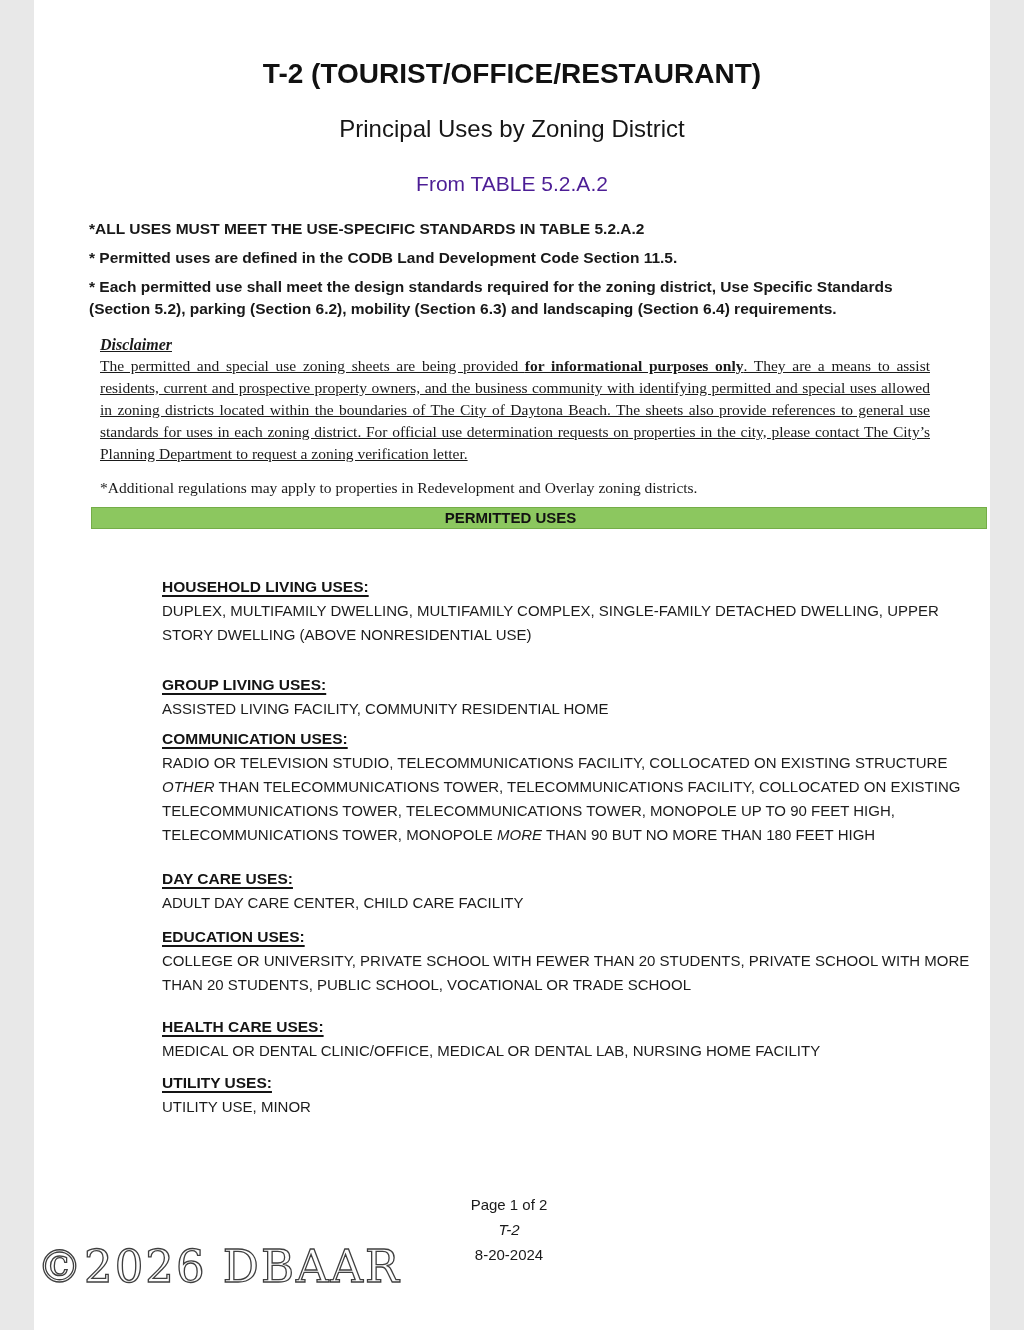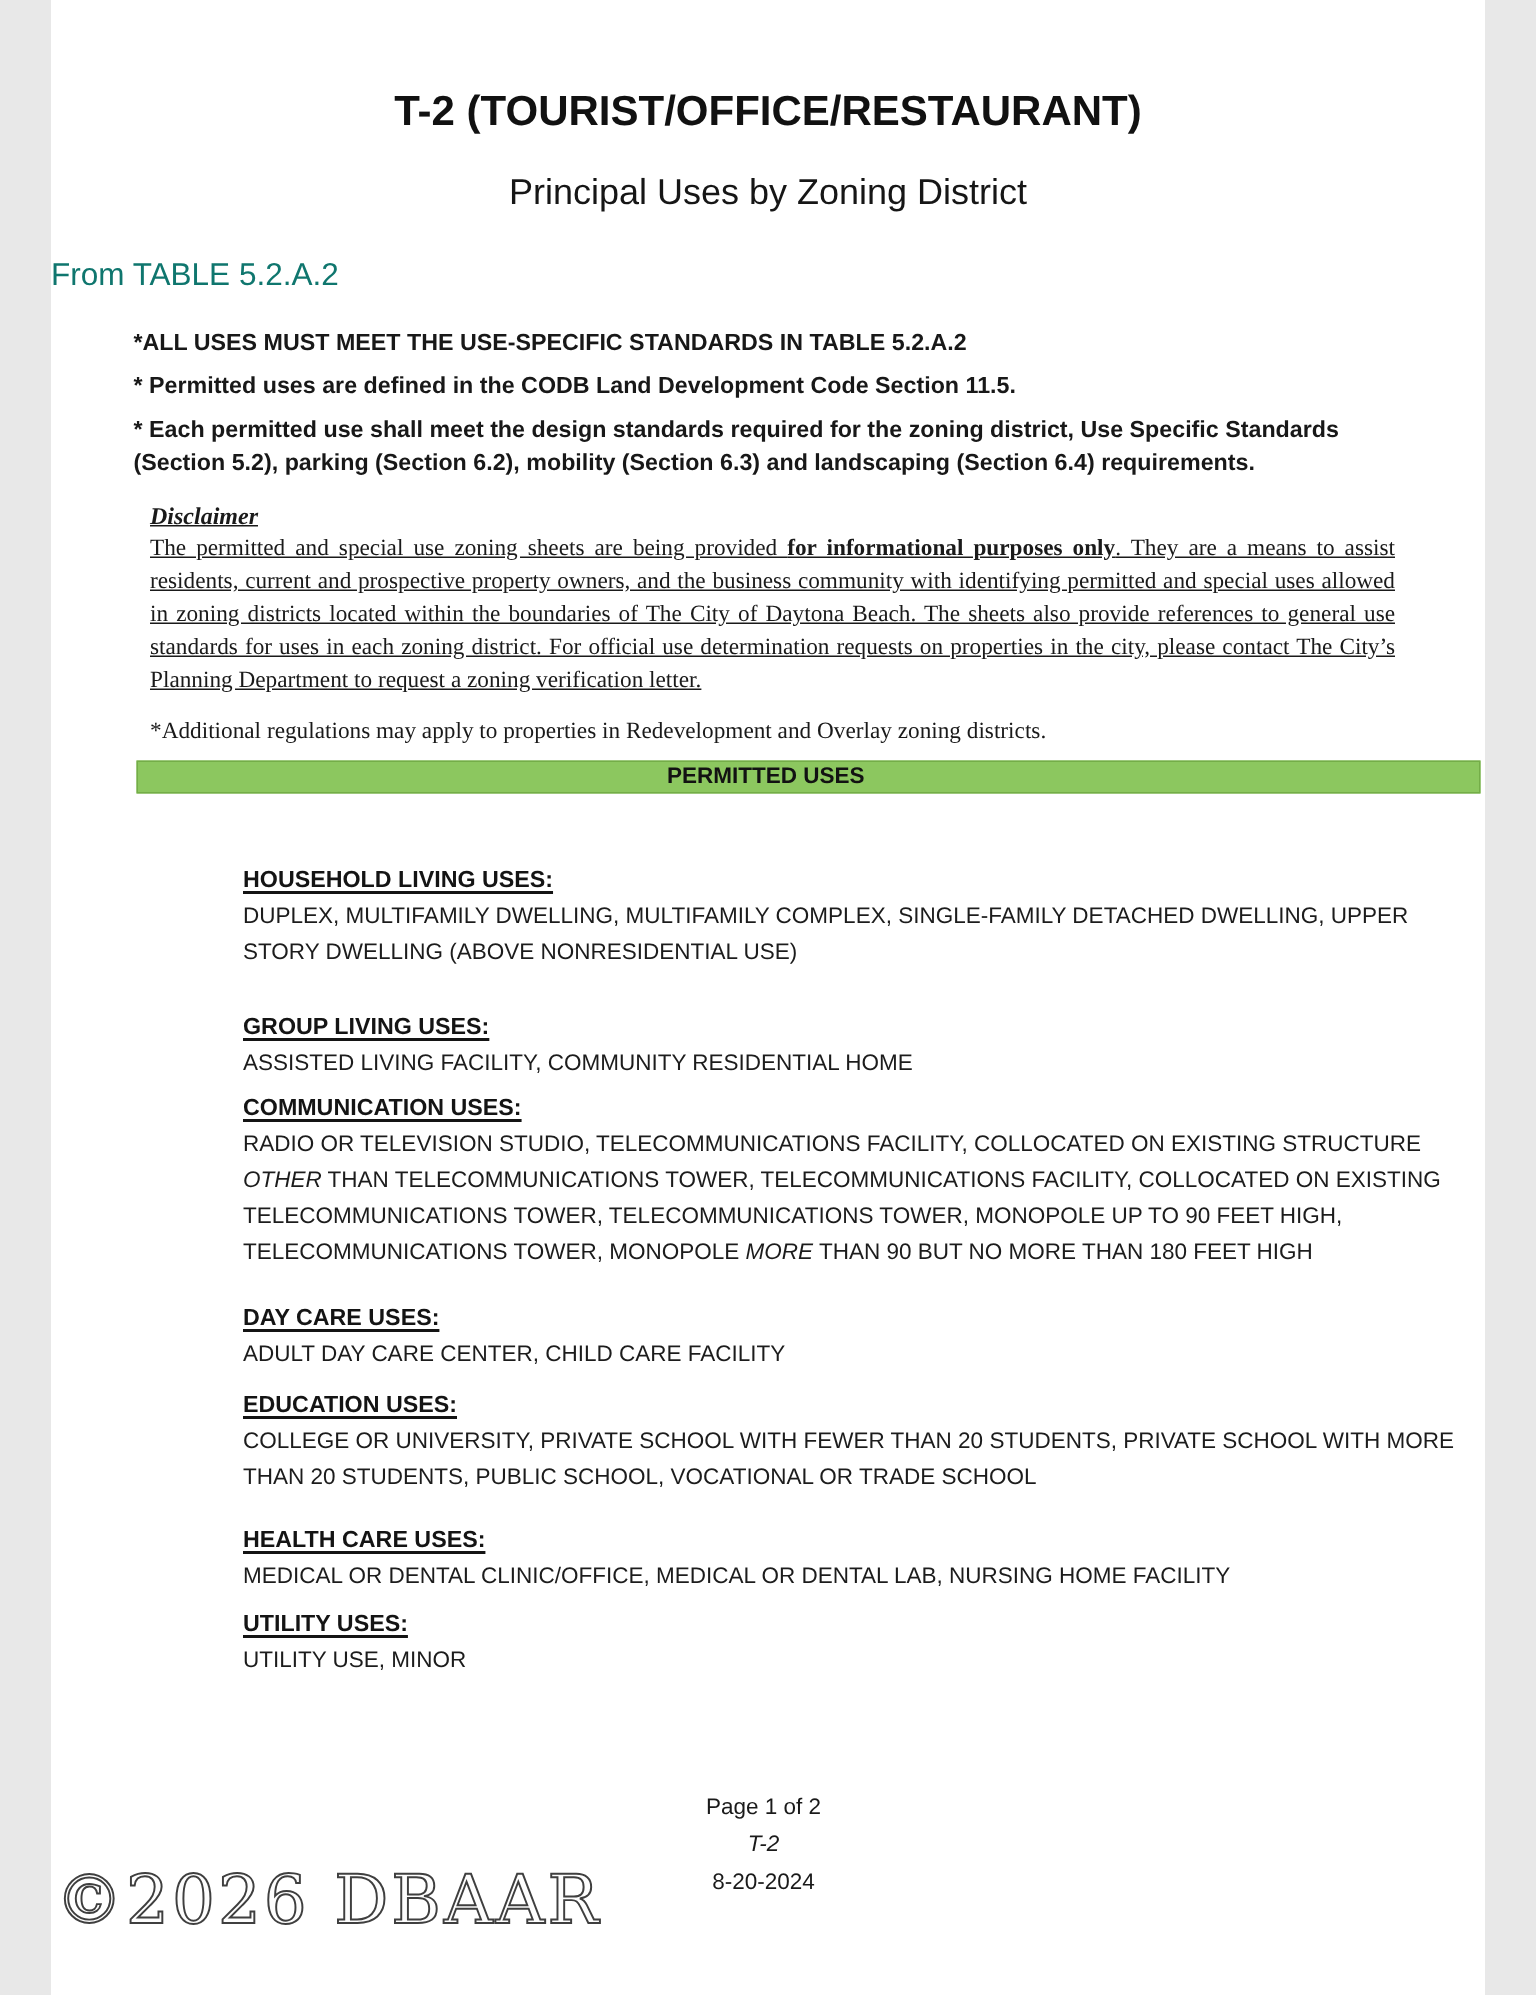--- a/index.html
+++ b/index.html
@@ -16,22 +16,22 @@
   }
   .title{
     margin:0;text-align:center;
     font-size:28px;line-height:34px;font-weight:bold;color:#111;
   }
   .subtitle{
     margin:23px 0 0 0;text-align:center;
     font-size:24px;line-height:30px;font-weight:normal;color:#161616;
   }
   .source{
-    margin:27px 0 0 0;
-    font-size:21px;line-height:26px;font-weight:normal;color:#0f766e;
+    margin:27px 0 0 0;text-align:center;
+    font-size:21px;line-height:26px;font-weight:normal;color:#4c1d95;
   }
   .note{
     margin:7px 44px 0 55px;
     font-size:15.5px;line-height:22px;font-weight:bold;color:#181818;
   }
   .note.first{margin-top:21px;}
   .pre{white-space:pre;}
   .disclaimer{
     margin:15px 60px 0 66px;
     font-family:"Liberation Serif",serif;color:#1a1a1a;text-decoration:underline;

